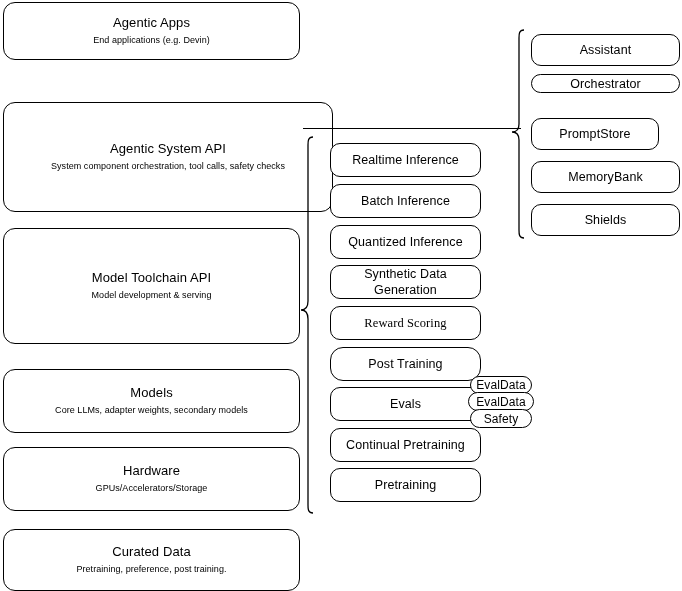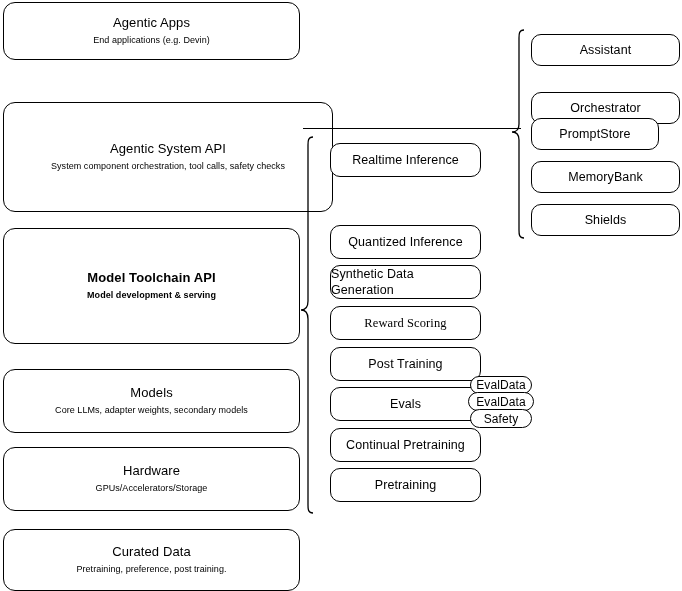--- a/index.html
+++ b/index.html
@@ -18,21 +18,21 @@
   .node {
     position: absolute;
     box-sizing: border-box;
     border: 1px solid #000000;
     border-radius: 11px;
     background: #ffffff;
     display: flex;
     flex-direction: column;
     align-items: center;
     justify-content: center;
-    text-align: left;
+    text-align: center;
     color: #000000;
   }
   .node .title {
     font-size: 13px;
     line-height: 16px;
     letter-spacing: 0.1px;
   }
   .node .subtitle {
     font-size: 9px;
     line-height: 13px;
@@ -71,21 +71,21 @@
   <div class="node stack-layer" style="left:3px; top:2px; width:297px; height:58px;">
     <div class="title">Agentic Apps</div>
     <div class="subtitle">End applications (e.g. Devin)</div>
   </div>
 
   <div class="node stack-layer" style="left:3px; top:102px; width:330px; height:110px;">
     <div class="title">Agentic System API</div>
     <div class="subtitle">System component orchestration, tool calls, safety checks</div>
   </div>
 
-  <div class="node stack-layer" style="left:3px; top:228px; width:297px; height:116px;font-weight:bold;">
+  <div class="node stack-layer" style="left:3px; top:228px; width:297px; height:116px;">
     <div class="title">Model Toolchain API</div>
     <div class="subtitle">Model development &amp; serving</div>
   </div>
 
   <div class="node stack-layer" style="left:3px; top:447px; width:297px; height:64px;">
     <div class="title">Hardware</div>
     <div class="subtitle">GPUs/Accelerators/Storage</div>
   </div>
 
   <div class="node stack-layer" style="left:3px; top:369px; width:297px; height:64px;">
@@ -108,30 +108,33 @@
 
   <div class="brace-wrap" style="left:511px; top:29px; width:14px; height:210px;">
     <svg width="14" height="210" viewBox="0 0 14 210" fill="none">
       <path d="M13 1 C8 1 8 5 8 9 L8 95 C8 100 6 103 1 103 C6 103 8 106 8 111 L8 201 C8 205 8 209 13 209" stroke="#000000" stroke-width="1.3" fill="none"></path>
     </svg>
   </div>
 
   <div class="node svc" style="left:330px; top:143px; width:151px; height:34px;">
     <div class="title">Realtime Inference</div>
   </div>
+  <div class="node svc" style="left:330px; top:184px; width:151px; height:34px;">
+    <div class="title">Batch Inference</div>
+  </div>
   <div class="node svc" style="left:330px; top:265px; width:151px; height:34px;">
     <div class="title">Synthetic Data Generation</div>
   </div>
   <div class="node svc" style="left:330px; top:225px; width:151px; height:34px;">
     <div class="title">Quantized Inference</div>
   </div>
   <div class="node svc" style="left:330px; top:306px; width:151px; height:34px;font-family:Liberation Serif, serif;">
     <div class="title">Reward Scoring</div>
   </div>
-  <div class="node svc" style="left:330px; top:347px; width:151px; height:34px;">
+  <div class="node svc" style="left:330px; top:347px; width:151px; height:34px;border-radius:13px;">
     <div class="title">Post Training</div>
   </div>
   <div class="node svc" style="left:330px; top:387px; width:151px; height:34px;">
     <div class="title">Evals</div>
   </div>
   <div class="node svc" style="left:330px; top:428px; width:151px; height:34px;">
     <div class="title">Continual Pretraining</div>
   </div>
   <div class="node svc" style="left:330px; top:468px; width:151px; height:34px;">
     <div class="title">Pretraining</div>
@@ -143,21 +146,21 @@
   <div class="node pill" style="left:468px; top:392px; width:66px; height:19px;">
     <div class="title">EvalData</div>
   </div>
   <div class="node pill" style="left:470px; top:409px; width:62px; height:19px;">
     <div class="title">Safety</div>
   </div>
 
   <div class="node svc" style="left:531px; top:34px; width:149px; height:32px;">
     <div class="title">Assistant</div>
   </div>
-  <div class="node svc" style="left:531px; top:74px; width:149px; height:32px;margin-top:18px;">
+  <div class="node svc" style="left:531px; top:74px; width:149px; height:19px;">
     <div class="title">Orchestrator</div>
   </div>
   <div class="node svc" style="left:531px; top:118px; width:128px; height:32px;">
     <div class="title">PromptStore</div>
   </div>
   <div class="node svc" style="left:531px; top:161px; width:149px; height:32px;">
     <div class="title">MemoryBank</div>
   </div>
   <div class="node svc" style="left:531px; top:204px; width:149px; height:32px;">
     <div class="title">Shields</div>

